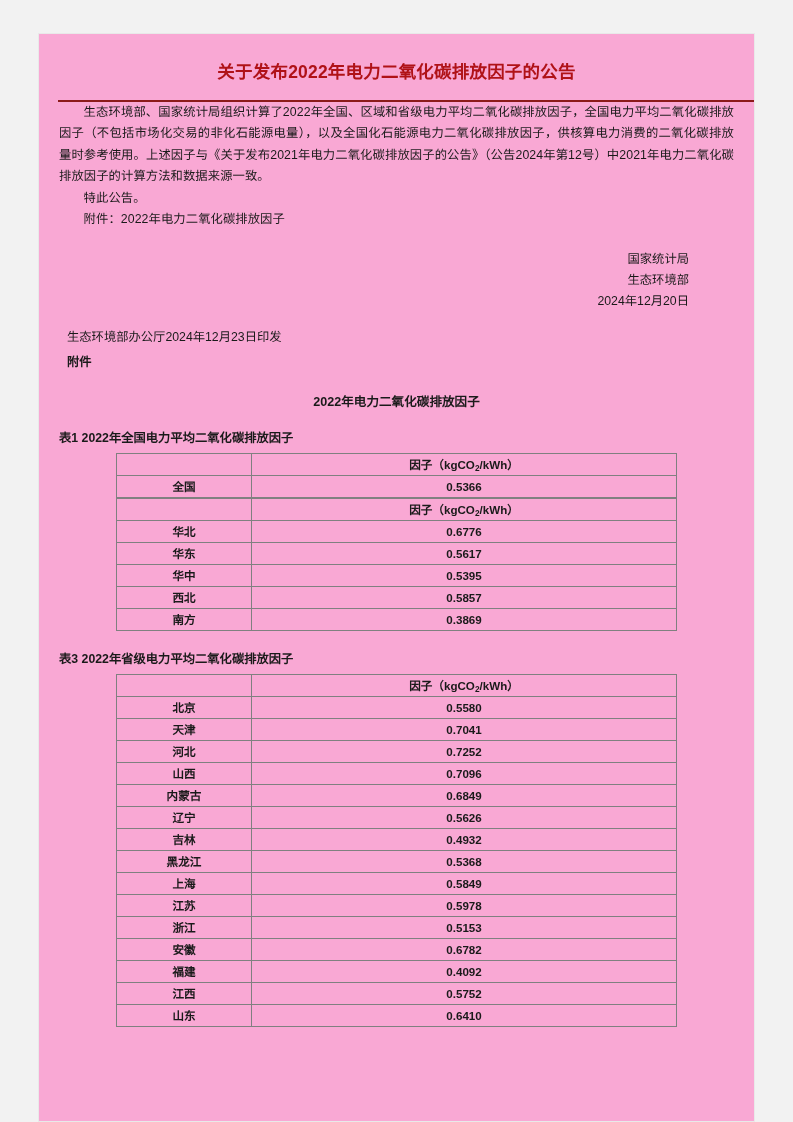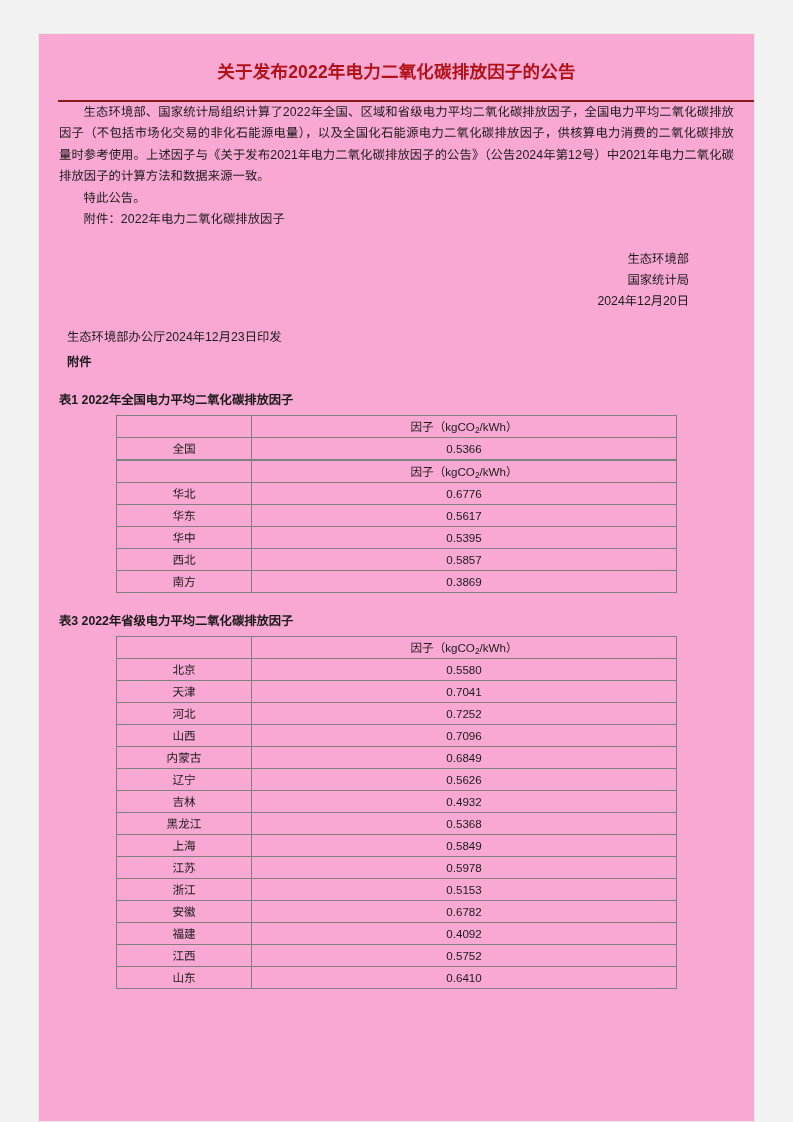--- a/index.html
+++ b/index.html
@@ -107,21 +107,21 @@
   table.factor-table {
     border-collapse: collapse;
     width: 560px;
     margin: 0 auto;
     table-layout: fixed;
   }
   table.factor-table td, table.factor-table th {
     border: 1px solid #808080;
     height: 21px;
     font-size: 11.6px;
-    font-weight: normal;
+    font-weight: bold;
     color: #1a1a1a;
     text-align: center;
     vertical-align: middle;
     padding: 0;
   }
   table.factor-table col.label-col { width: 135px; }
   table.factor-table col.value-col { width: 425px; }
   .unit-head {
     font-size: 11.8px;
     height: 25px;
@@ -145,29 +145,30 @@
 
     <div class="body-block">
 
       <p class="para para-lead">生态环境部、国家统计局组织计算了2022年全国、区域和省级电力平均二氧化碳排放因子，全国电力平均二氧化碳排放因子（不包括市场化交易的非化石能源电量），以及全国化石能源电力二氧化碳排放因子，供核算电力消费的二氧化碳排放量时参考使用。上述因子与《关于发布2021年电力二氧化碳排放因子的公告》（公告2024年第12号）中2021年电力二氧化碳排放因子的计算方法和数据来源一致。</p>
 
       <p class="para para-indent">特此公告。</p>
 
       <p class="para para-indent">附件：2022年电力二氧化碳排放因子</p>
 
       <div class="signature">
+        <div>国家统计局</div>
         <div>生态环境部</div>
-        <div>国家统计局</div>
         <div>2024年12月20日</div>
       </div>
 
       <div class="issuer-line">生态环境部办公厅2024年12月23日印发</div>
 
       <div class="attachment-label">附件</div>
 
+      <div class="attachment-title">2022年电力二氧化碳排放因子</div>
 
       <div class="table-caption">表1 2022年全国电力平均二氧化碳排放因子</div>
       <table class="factor-table">
         <colgroup>
             <col class="label-col">
             <col class="value-col">
           </colgroup>
         <tbody>
           <tr>
             <td></td>

